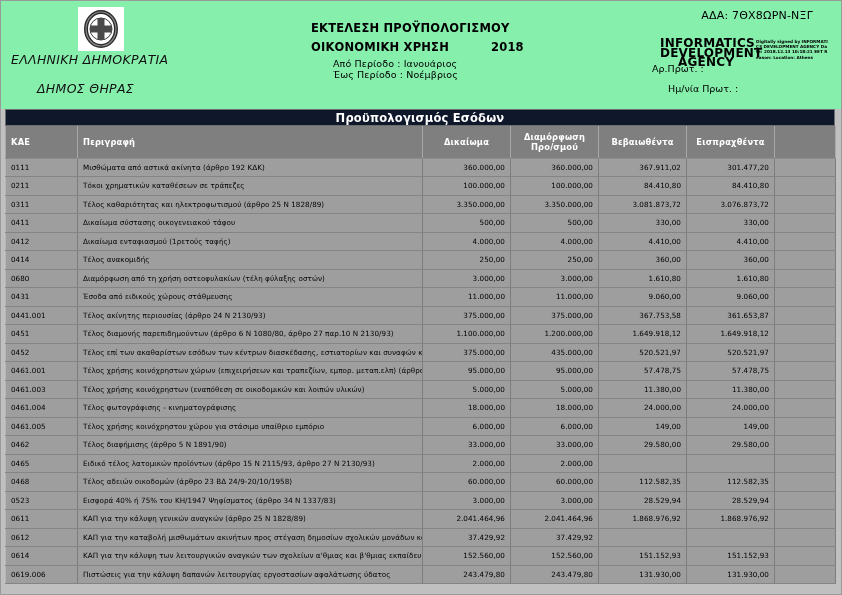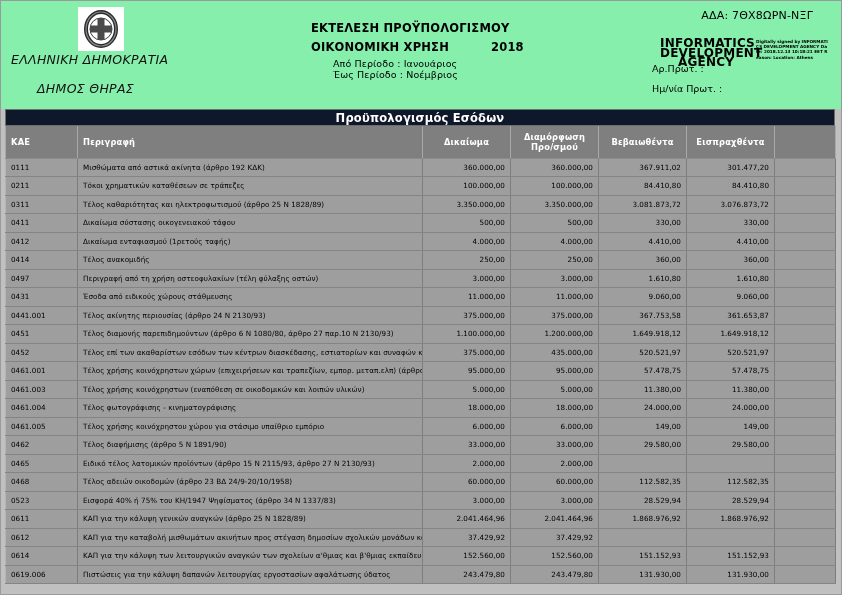--- a/index.html
+++ b/index.html
@@ -135,21 +135,21 @@
   }
   .prot-no {
     position: absolute;
     left: 0px;
     top: 24px;
     font-size: 9.5px;
     color: #000;
   }
   .prot-date {
     position: absolute;
-    left: 0px;
+    left: 16px;
     top: 44px;
     font-size: 9.5px;
     color: #000;
   }
 
   
   .table-wrap {
     position: absolute;
     left: 4px;
     top: 108px;
@@ -329,22 +329,22 @@
           <tr>
             <td class="kae">0414</td>
             <td class="desc">Τέλος ανακομιδής</td>
             <td class="num">250,00</td>
             <td class="num">250,00</td>
             <td class="num">360,00</td>
             <td class="num">360,00</td>
             <td class="tail"></td>
           </tr>
           <tr>
-            <td class="kae">0497</td>
-            <td class="desc">Περιγραφή από τη χρήση οστεοφυλακίων (τέλη φύλαξης οστών)</td>
+            <td class="kae">0680</td>
+            <td class="desc">Διαμόρφωση από τη χρήση οστεοφυλακίων (τέλη φύλαξης οστών)</td>
             <td class="num">3.000,00</td>
             <td class="num">3.000,00</td>
             <td class="num">1.610,80</td>
             <td class="num">1.610,80</td>
             <td class="tail"></td>
           </tr>
           <tr>
             <td class="kae">0431</td>
             <td class="desc">Έσοδα από ειδικούς χώρους στάθμευσης</td>
             <td class="num">11.000,00</td>

